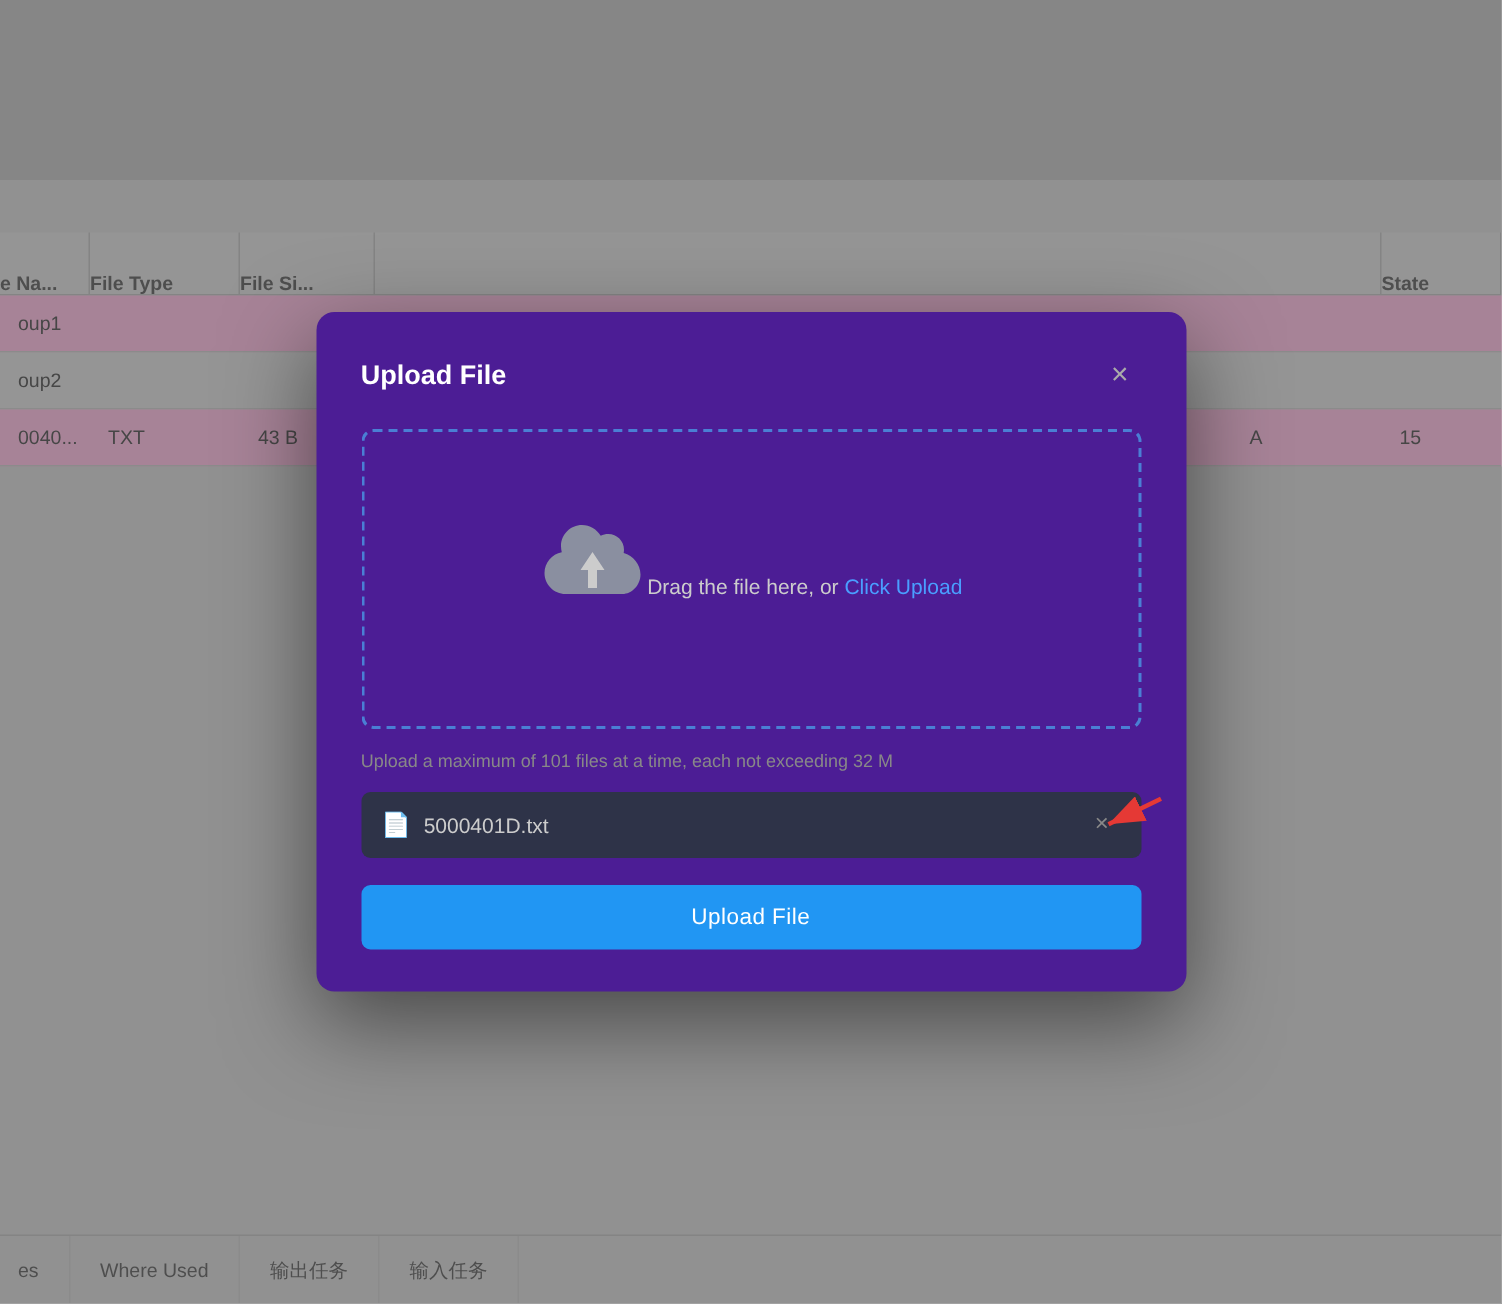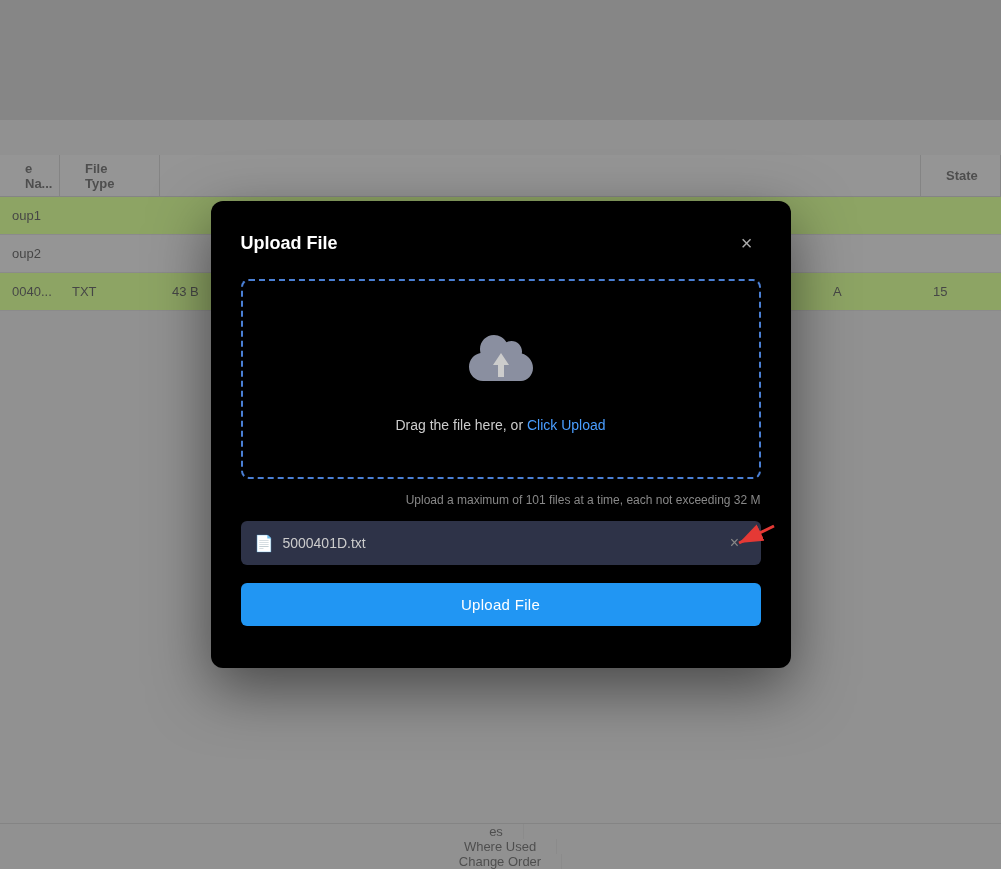--- a/index.html
+++ b/index.html
@@ -32,45 +32,45 @@
       position: absolute;
       top: 155px;
       left: 0; right: 0;
       height: 42px;
       background: #d0d0d0;
       display: flex;
       align-items: center;
       border-bottom: 1px solid #aaa;
     }
     .table-header .th {
-      padding: 0 25px;
+      padding: 0 0;
       font-size: 13px;
       font-weight: 600;
       color: #333;
       border-right: 1px solid #aaa;
       height: 100%;
       display: flex;
-      align-items: center;
+      align-items: flex-end;
     }
     .th-name { width: 60px; }
     .th-filetype { width: 100px; }
     .th-filesize { width: 90px; }
     .th-spacer { flex: 1; }
     .th-revision { width: 100px; }
     .th-state { width: 80px; }
 
     
     .table-rows {
       position: absolute;
       top: 197px;
       left: 0; right: 0;
     }
     .table-row {
       height: 38px;
-      background: #bef264;
+      background: #f9a8d4;
       display: flex;
       align-items: center;
       border-bottom: 1px solid #bbb;
     }
     .table-row:nth-child(even) { background: #d0d0d0; }
     .table-row .td {
       padding: 0 12px;
       font-size: 13px;
       color: #222;
     }
@@ -83,21 +83,20 @@
 
     
     .bottom-tabs {
       position: absolute;
       bottom: 0; left: 0; right: 0;
       height: 46px;
       background: #c8c8c8;
       border-top: 1px solid #aaa;
       display: flex;
       align-items: center;
-      flex-direction: column;
     }
     .bottom-tab {
       padding: 0 20px;
       font-size: 13px;
       color: #333;
       height: 100%;
       display: flex;
       align-items: center;
       border-right: 1px solid #bbb;
       cursor: pointer;
@@ -110,23 +109,23 @@
       top: 0; left: 0; right: 0; bottom: 0;
       background: rgba(100, 100, 100, 0.55);
       display: flex;
       align-items: center;
       justify-content: center;
     }
 
     
     .dialog {
       width: 580px;
-      background: #000000;
+      background: #4c1d95;
       border-radius: 12px;
-      padding: 28px 30px 42px;
+      padding: 28px 30px 28px;
       position: relative;
       box-shadow: 0 20px 60px rgba(0,0,0,0.5);
     }
 
     .dialog-header {
       display: flex;
       align-items: center;
       justify-content: space-between;
       margin-bottom: 22px;
     }
@@ -150,21 +149,20 @@
       justify-content: center;
       border-radius: 4px;
     }
 
     
     .drop-zone {
       border: 2px dashed #4a7fd4;
       border-radius: 8px;
       padding: 50px 20px 40px;
       display: flex;
-      flex-direction: column;
       align-items: center;
       justify-content: center;
       margin-bottom: 14px;
       min-height: 200px;
       cursor: pointer;
     }
 
     .cloud-icon {
       margin-bottom: 18px;
     }
@@ -180,21 +178,21 @@
     }
 
     .drop-text .click-upload {
       color: #4a9eff;
       cursor: pointer;
     }
 
     .upload-limit-text {
       font-size: 12px;
       color: #888;
-      text-align: right;
+      text-align: left;
       margin-bottom: 14px;
     }
 
     
     .file-item {
       background: #2e3348;
       border-radius: 6px;
       padding: 10px 14px;
       display: flex;
       align-items: center;
@@ -259,20 +257,23 @@
 <div class="bg-table">
   <div class="top-bar"></div>
 
   <div class="table-header">
     <div class="th th-name">
       <span>e Na...</span>
     </div>
     <div class="th th-filetype">
       <span>File Type</span>
     </div>
+    <div class="th th-filesize">
+      <span>File Si...</span>
+    </div>
     <div class="th th-spacer"></div>
     <div class="th th-state">
       <span>State</span>
     </div>
   </div>
 
   <div class="table-rows">
     <div class="table-row">
       <div class="td td-name">oup1</div>
       <div class="td td-filetype"></div>
@@ -299,23 +300,20 @@
     </div>
   </div>
 </div>
 
 <div class="bottom-tabs">
   <div class="bottom-tab">
     <span>es</span>
   </div>
   <div class="bottom-tab">
     <span>Where Used</span>
-  </div>
-  <div class="bottom-tab">
-    <span>Change Order</span>
   </div>
   <div class="bottom-tab">
     <span>输出任务</span>
   </div>
   <div class="bottom-tab">
     <span>输入任务</span>
   </div>
 </div>
 
 <div class="overlay">

